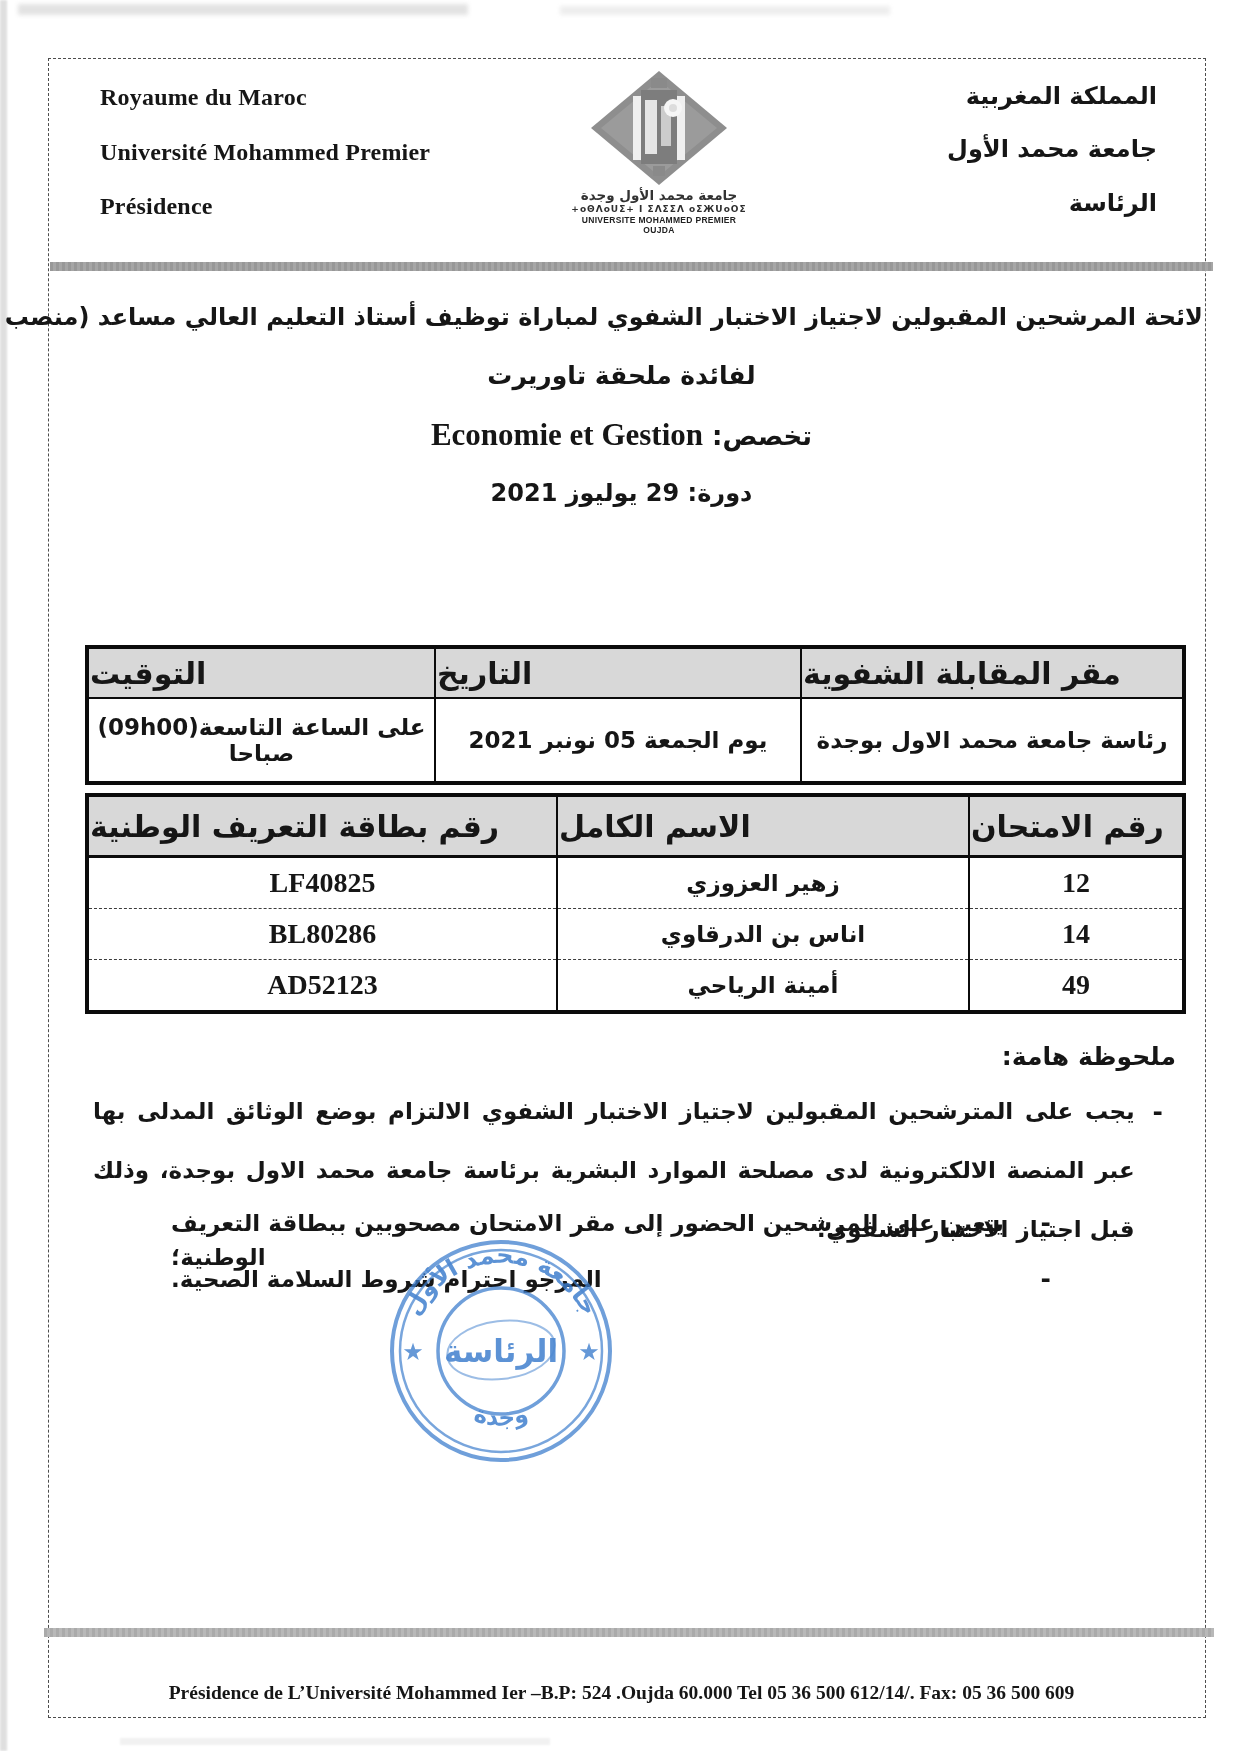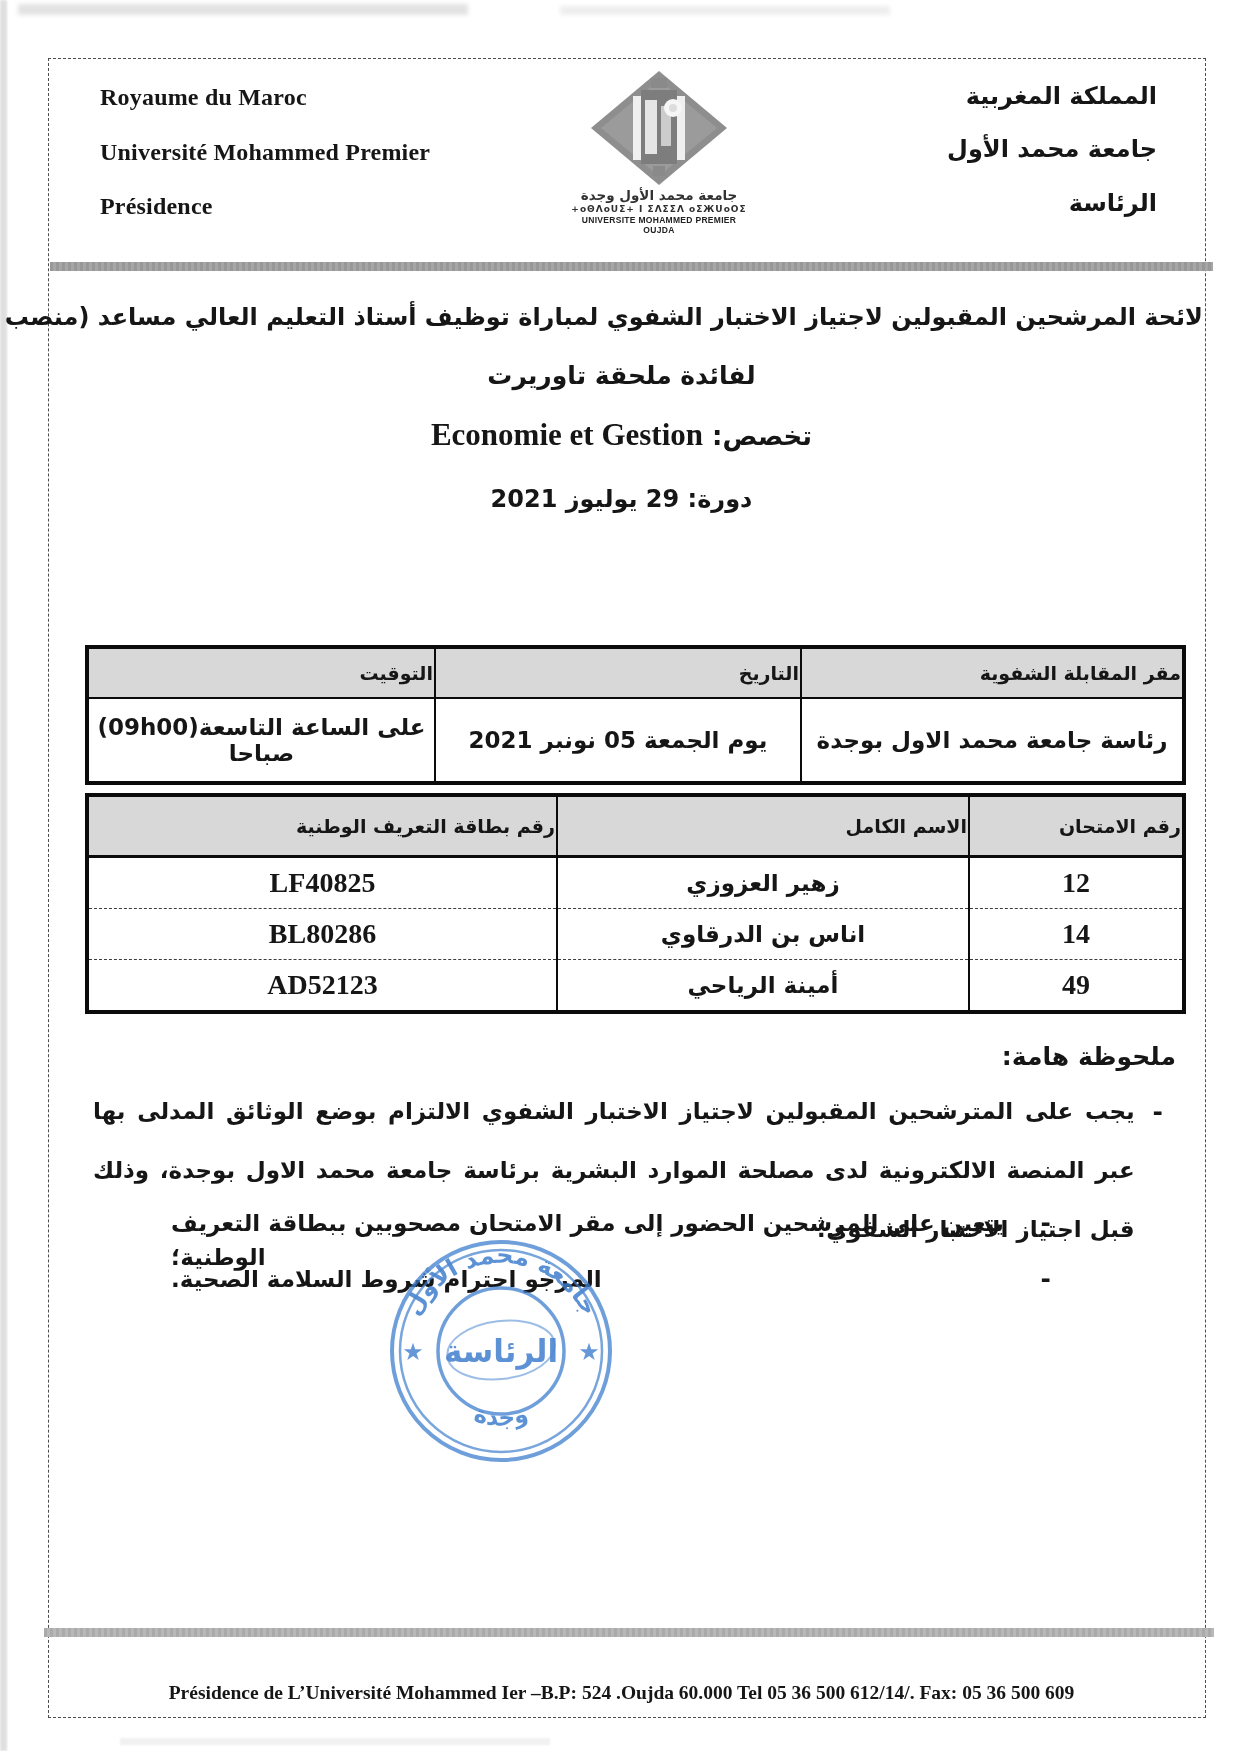--- a/index.html
+++ b/index.html
@@ -35,29 +35,29 @@
   .divider{position:absolute;left:50px;top:262px;width:1163px;height:9px;
     background:repeating-linear-gradient(90deg,#989898 0 3px,#a6a6a6 3px 6px);}
 
   
   .ctr{position:absolute;left:40px;right:40px;text-align:center;direction:rtl;}
   .title-1{top:303px;font-size:24px;font-weight:700;white-space:nowrap;}
   .title-2{top:361px;font-size:25px;font-weight:700;}
   .title-3{top:417px;font-size:26px;font-weight:700;}
   .title-3 .latin{font-family:"Liberation Serif",serif;font-size:31px;font-weight:700;
     direction:ltr;unicode-bidi:embed;}
-  .title-4{top:479px;font-size:24px;font-weight:600;margin-top:6px;}
+  .title-4{top:479px;font-size:24px;font-weight:600;}
   .notice{top:590px;font-size:25px;font-weight:700;}
 
   
   table{position:absolute;left:85px;border-collapse:collapse;table-layout:fixed;
     direction:rtl;width:1097px;}
   table,th,td{border:2.5px solid #0b0b0b;}
   table{border-width:4px;}
-  th{background:#d8d8d8;font-size:19px;font-weight:700;text-align:right;}
+  th{background:#d8d8d8;font-size:30px;font-weight:700;text-align:left;}
   td{font-size:23px;font-weight:600;text-align:center;vertical-align:middle;}
   td.latin{font-family:"Liberation Serif",serif;font-weight:600;font-size:28px;direction:ltr;}
   .tbl-session{top:645px;}
   .tbl-session th{height:46px;}
   .tbl-session td{height:80px;}
   .tbl-cand{top:793px;}
   .tbl-cand th{height:56px;border-bottom-width:3px;}
   .tbl-cand td{height:48px;border-top:none;border-bottom:none;}
   .tbl-cand tr.sep td{border-top:1.5px dashed #3c3c3c;}
 

